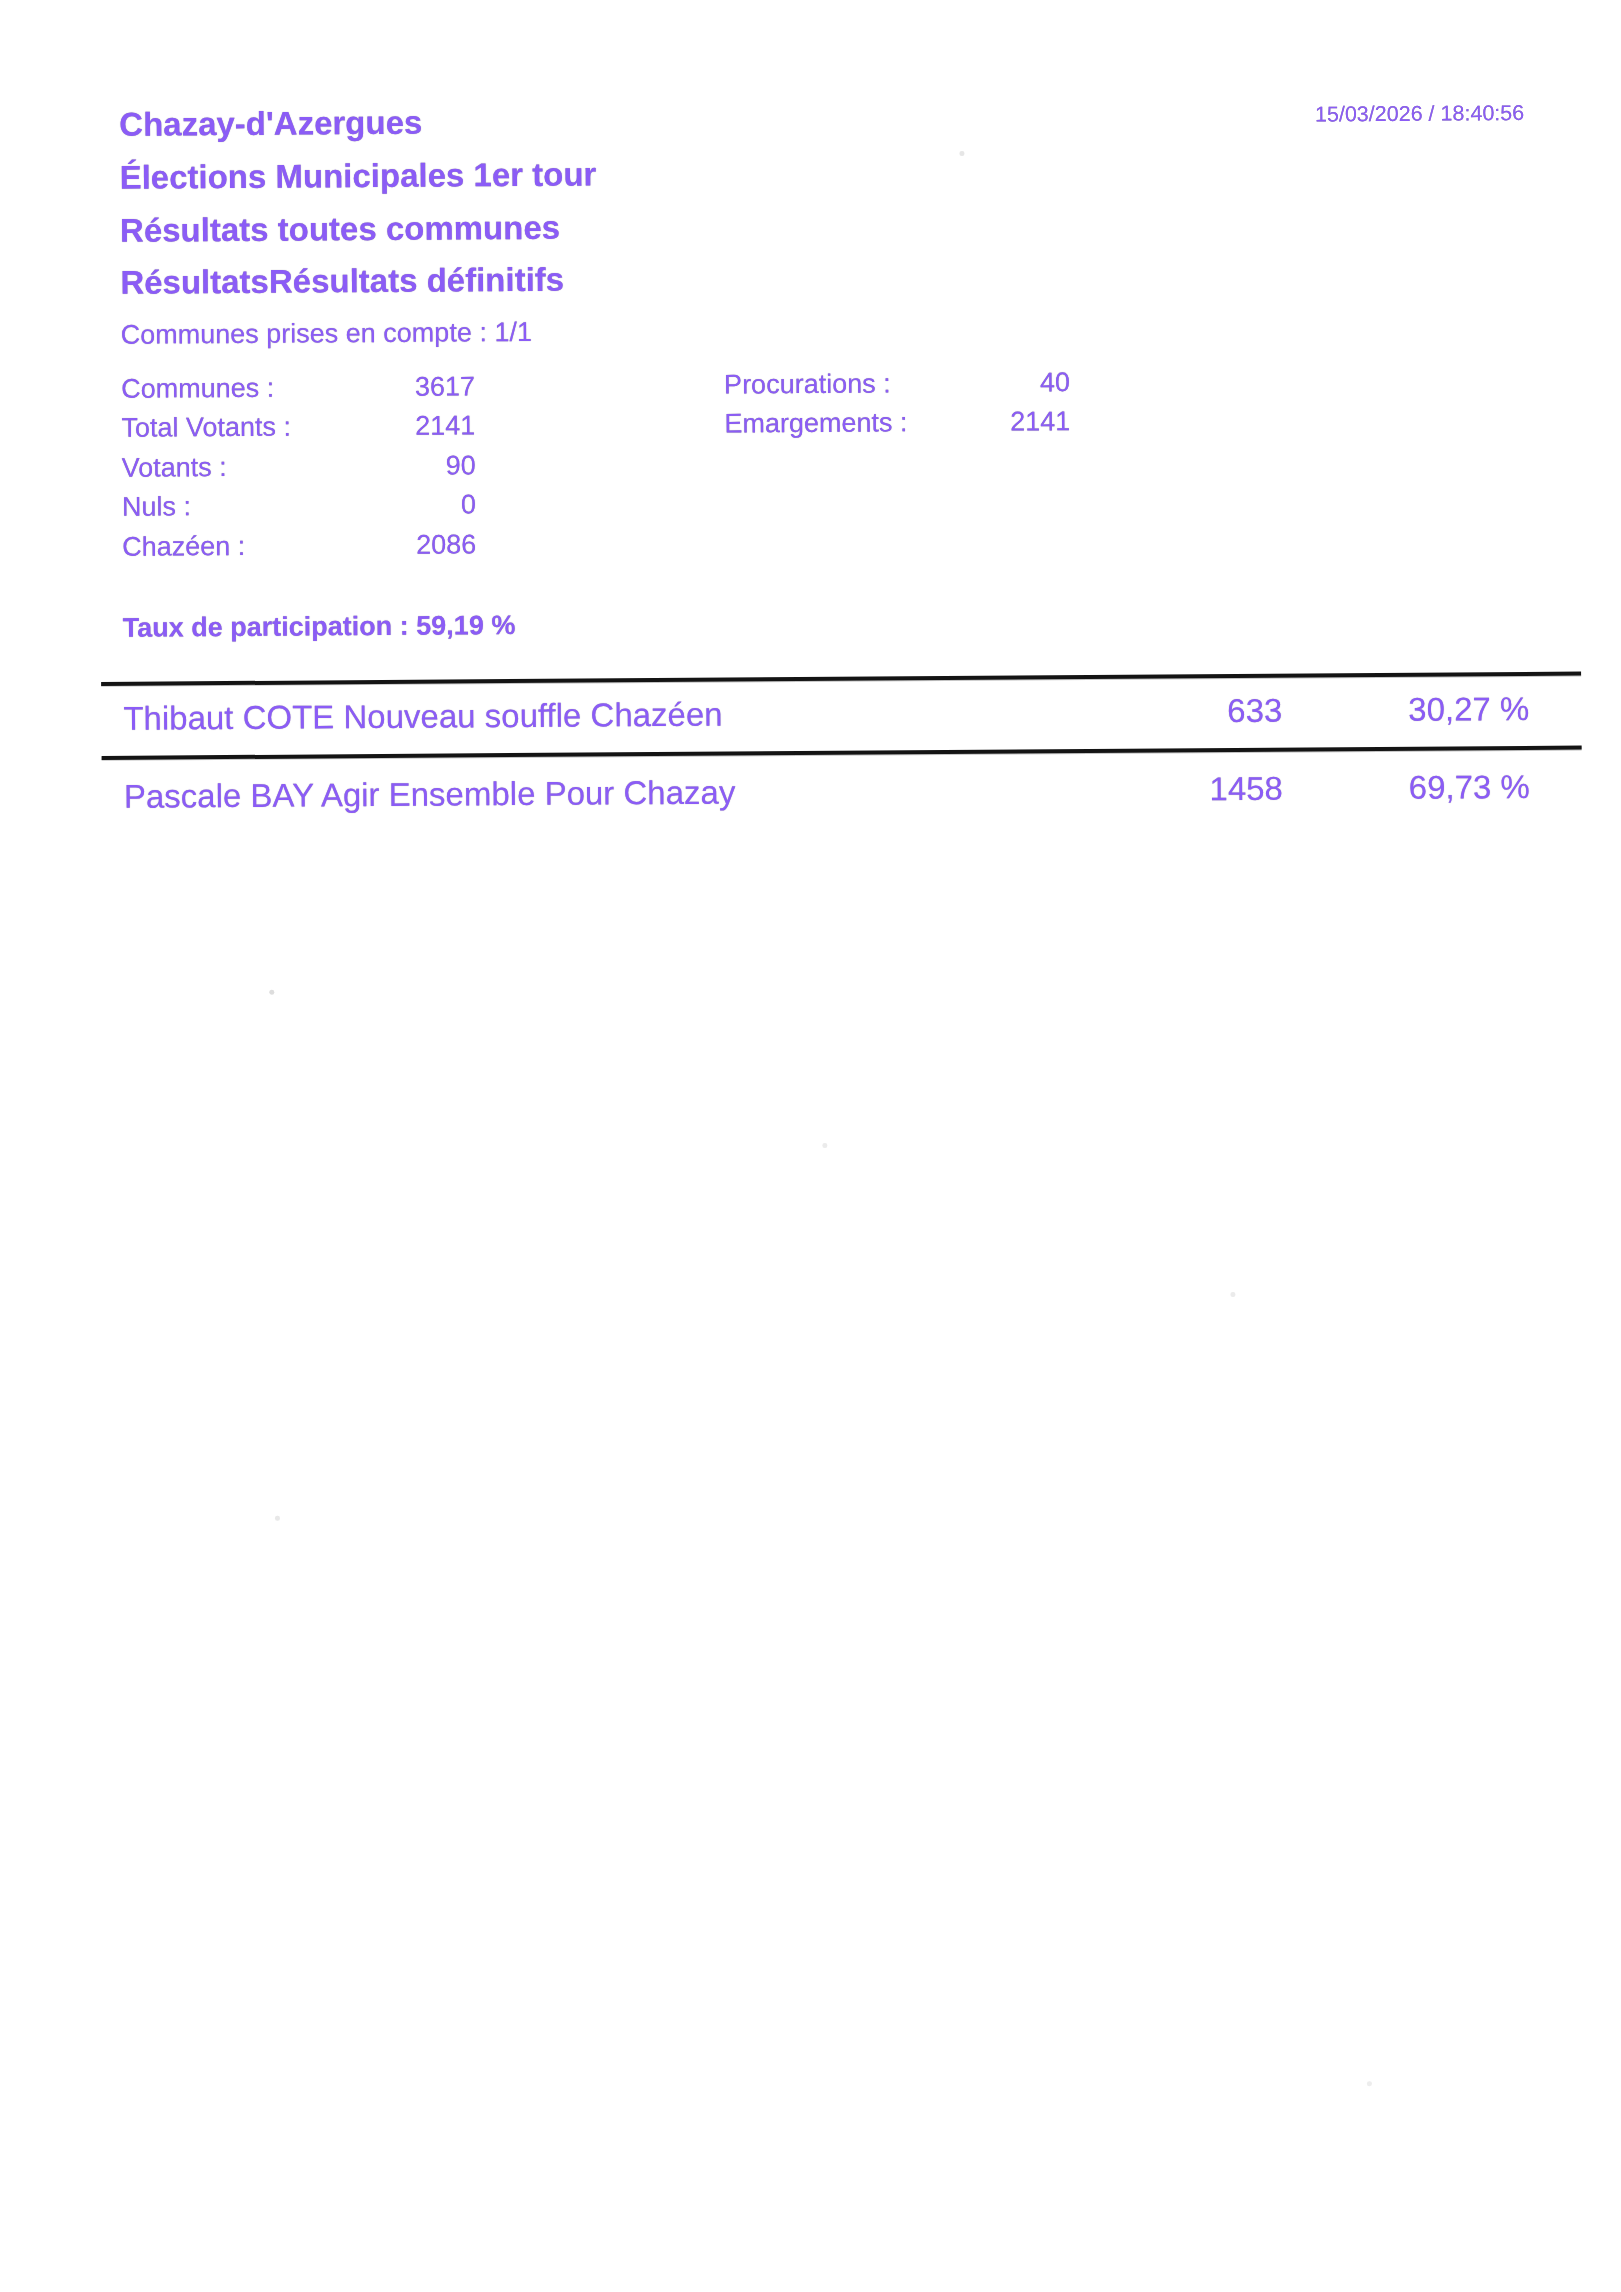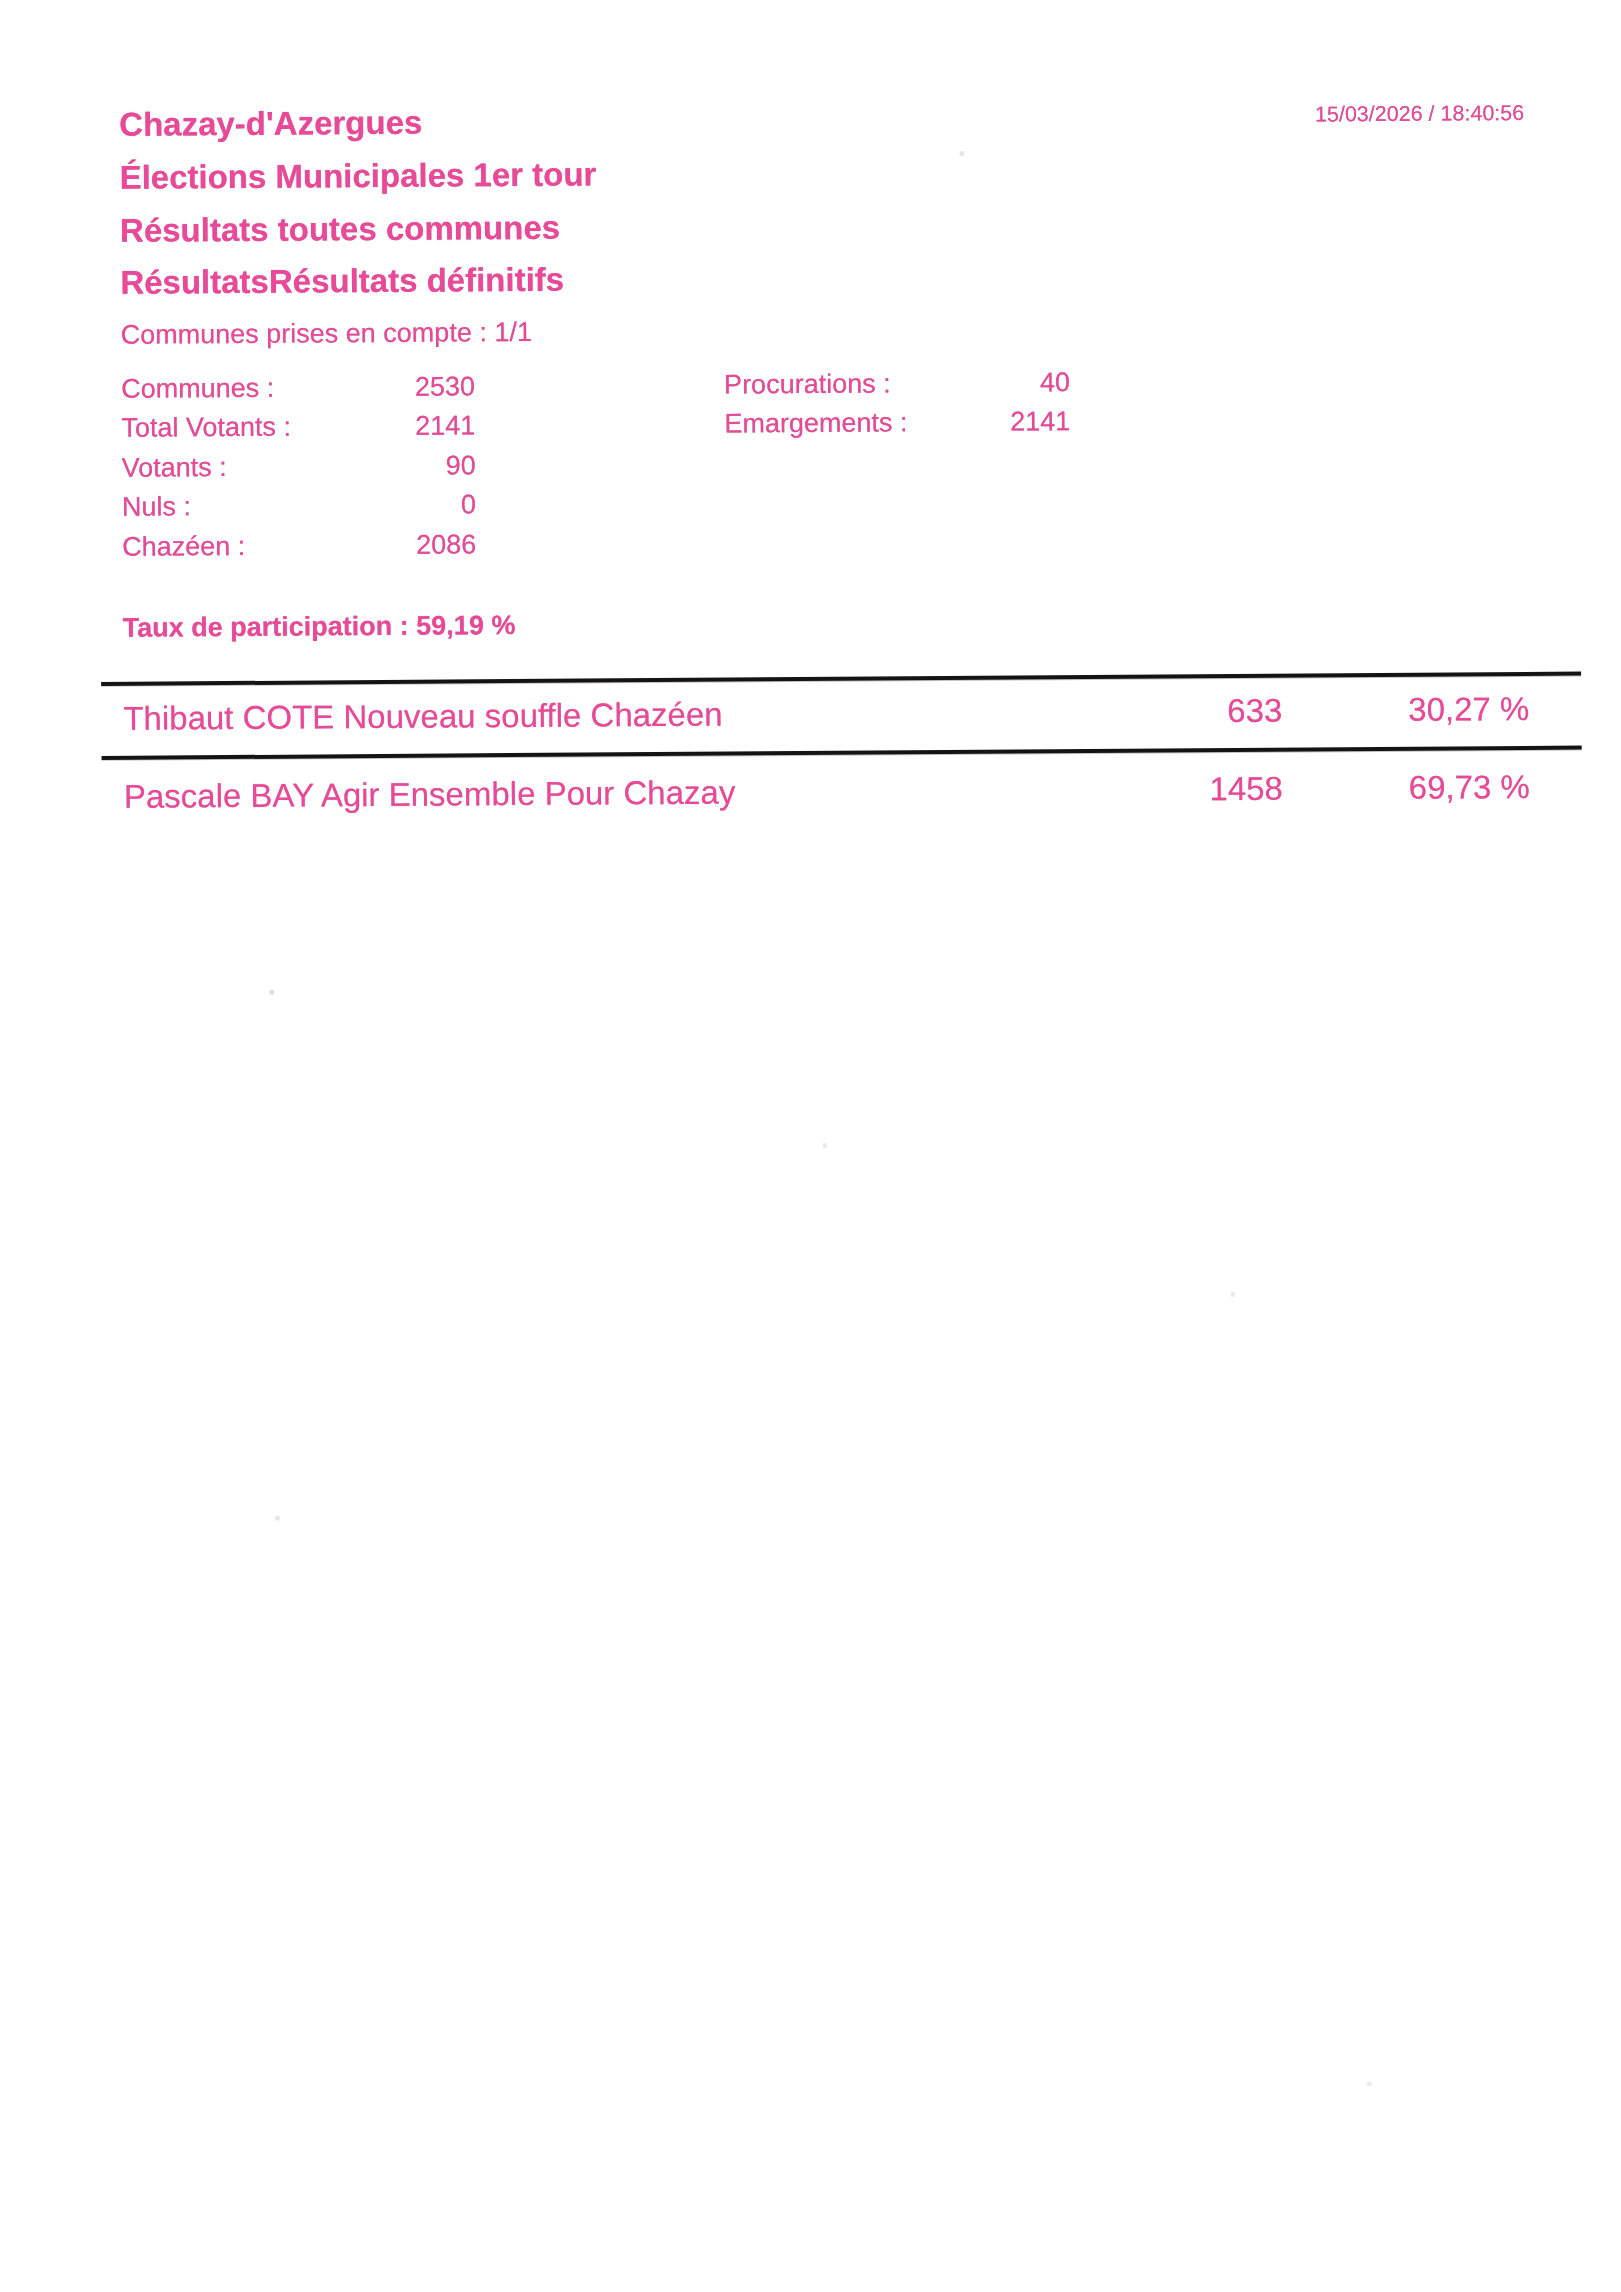--- a/index.html
+++ b/index.html
@@ -7,21 +7,21 @@
     padding: 0;
     background: #ffffff;
   }
   .page {
     position: relative;
     width: 1621px;
     height: 2293px;
     background: #ffffff;
     overflow: hidden;
     font-family: "Liberation Sans", sans-serif;
-    color: #ec4899;
+    color: #8b5cf6;
   }
   
   .scan {
     position: absolute;
     left: 0; top: 0;
     width: 1621px;
     height: 2293px;
     transform: rotate(-0.4deg);
     transform-origin: 811px 806px;
   }
@@ -102,21 +102,21 @@
 
     <div class="txt doc-title">Chazay-d'Azergues</div>
     <div class="txt timestamp">15/03/2026 / 18:40:56</div>
     <div class="txt h-election">Élections Municipales 1er tour</div>
     <div class="txt h-scope">Résultats toutes communes</div>
     <div class="txt h-status">RésultatsRésultats définitifs</div>
     <div class="txt communes">Communes prises en compte : 1/1</div>
 
     <div class="stat-row stat-left sr1">
       <span>Communes :</span>
-      <span>2530</span>
+      <span>3617</span>
     </div>
     <div class="stat-row stat-left sr2">
       <span>Total Votants :</span>
       <span>2141</span>
     </div>
     <div class="stat-row stat-left sr3">
       <span>Votants :</span>
       <span>90</span>
     </div>
     <div class="stat-row stat-left sr4">

